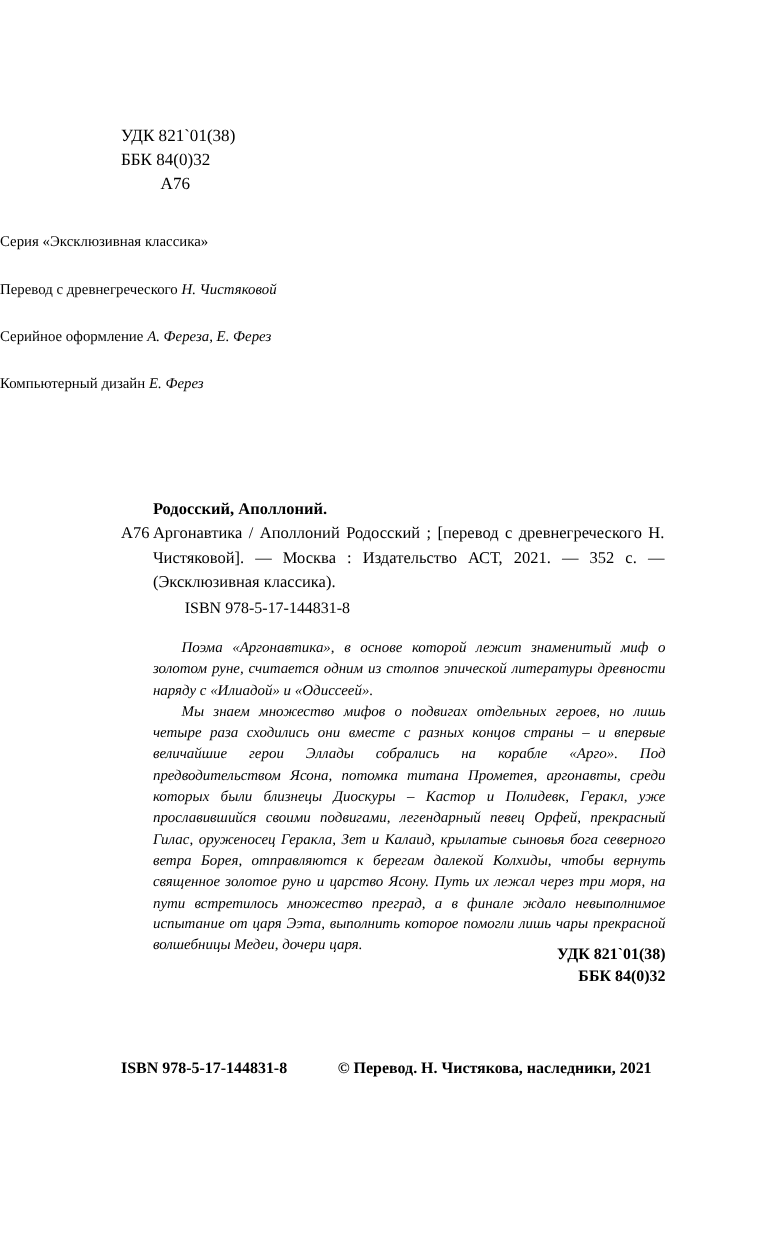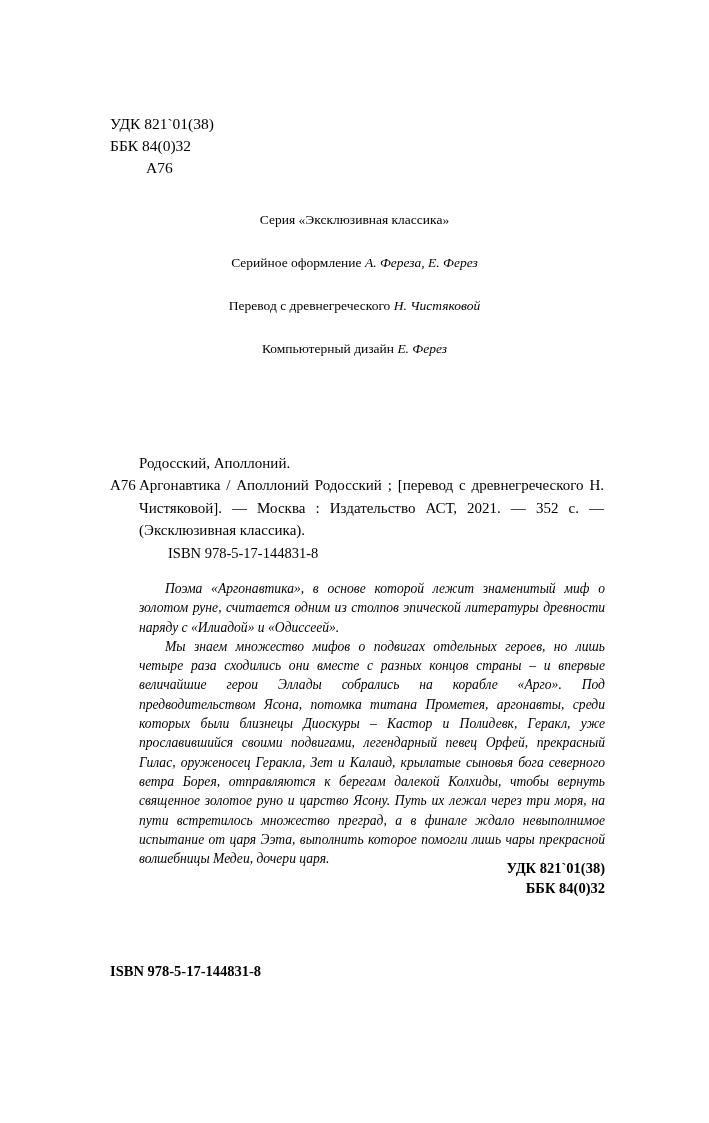--- a/index.html
+++ b/index.html
@@ -35,21 +35,21 @@
     display: block;
     padding-left: 36px;
   }
 
   
   .credits {
     position: absolute;
     left: 0;
     right: 0;
     top: 212px;
-    text-align: center;
+    text-align: left;
     font-size: 13.5px;
   }
   .credits .credit-line {
     display: block;
     margin-bottom: 27px;
   }
   .credits .credit-line:last-child { margin-bottom: 12px; }
   .credits em {
     font-style: italic;
   }
@@ -57,21 +57,21 @@
   
   .cip {
     position: absolute;
     left: 110px;
     top: 452px;
     width: 494px;
     font-size: 15px;
     line-height: 22.4px;
   }
   .cip-author {
-    font-weight: normal;
+    font-weight: bold;
     padding-left: 29px;
   }
   .cip-body {
     position: relative;
     padding-left: 29px;
     text-align: justify;
     text-justify: inter-word;
   }
   .cip-index {
     position: absolute;
@@ -141,22 +141,22 @@
 <div class="page">
 
   <div class="codes">
     <span class="code-line">УДК 821`01(38)</span>
     <span class="code-line">ББК 84(0)32</span>
     <span class="code-index">А76</span>
   </div>
 
   <div class="credits">
     <span class="credit-line">Серия «Эксклюзивная классика»</span>
+    <span class="credit-line"><span>Перевод с древнегреческого </span><em>Н. Чистяковой</em></span>
     <span class="credit-line"><span>Серийное оформление </span><em>А. Фереза, Е. Ферез</em></span>
-    <span class="credit-line"><span>Перевод с древнегреческого </span><em>Н. Чистяковой</em></span>
     <span class="credit-line"><span>Компьютерный дизайн </span><em>Е. Ферез</em></span>
   </div>
 
   <div class="cip">
     <div class="cip-author">Родосский, Аполлоний.</div>
     <div class="cip-body">
       <span class="cip-index">А76</span><span>Аргонавтика / Аполлоний Родосский ; [перевод с древнегреческого Н. Чистяковой]. — Москва : Издательство АСТ, 2021. — 352 с. — (Эксклюзивная классика).</span>
     </div>
     <div class="cip-isbn">ISBN 978-5-17-144831-8</div>
   </div>
@@ -167,16 +167,17 @@
   </div>
 
   <div class="codes-repeat">
     <span>УДК 821`01(38)</span>
     <span>ББК 84(0)32</span>
   </div>
 
   <div class="footer">
     <span class="footer-isbn">ISBN 978-5-17-144831-8</span>
     <div class="footer-rights">
+      <span>© Перевод. Н. Чистякова, наследники, 2021</span>
     </div>
   </div>
 
 </div>
 
 </body></html>

